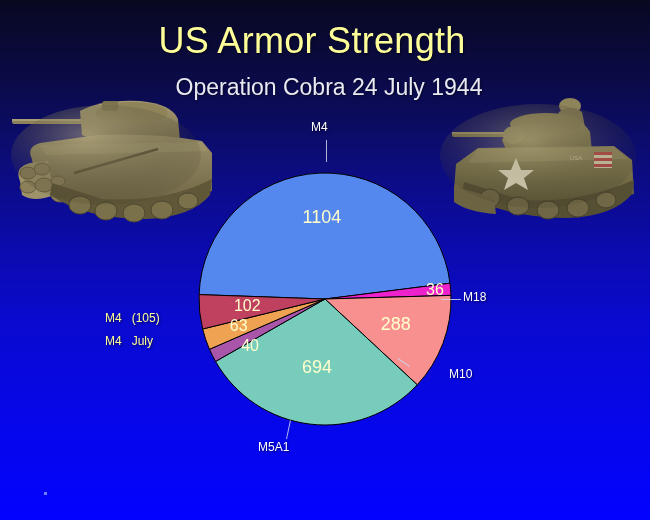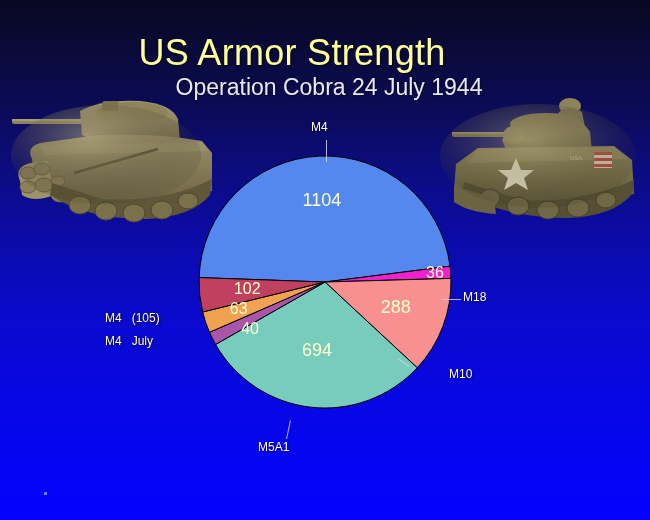--- a/index.html
+++ b/index.html
@@ -18,39 +18,40 @@
         #0c0c80 33%,
         #0b0bae 48%,
         #0a0ad0 62%,
         #0707e2 75%,
         #0505f2 88%,
         #0202ff 100%);
   }
 
   
   #title{
-    position:absolute;left:0;top:32px;width:584px;text-align:center;
+    position:absolute;left:0;top:20px;width:584px;text-align:center;
     color:#ffff99;font-size:36px;font-weight:normal;letter-spacing:0.3px;
     text-shadow:1px 1px 2px rgba(0,0,0,0.55);
     font-family:"Liberation Sans", sans-serif;
+    padding-left:20px;
   }
   #subtitle{
     position:absolute;left:4px;top:74px;width:650px;text-align:center;
     color:#e9e9f2;font-size:23px;font-weight:normal;
     text-shadow:1px 1px 2px rgba(0,0,0,0.5);
   }
 
   
   .photo{position:absolute;overflow:hidden;}
   #photo-sherman{left:6px;top:95px;width:218px;height:160px;}
   #photo-stuart{left:438px;top:90px;width:212px;height:162px;}
   .photo svg{display:block;}
 
   
-  #pie-wrap{position:absolute;left:195px;top:152px;width:260px;height:260px;text-align:right;}
+  #pie-wrap{position:absolute;left:195px;top:169px;width:260px;height:260px;text-align:right;}
   #pie-svg{display:block;overflow:visible;}
 
   
   .cat-label{
     position:absolute;white-space:pre;font-size:12px;
     text-shadow:1px 1px 2px rgba(0,0,0,0.55);
   }
   .lbl-white{color:#ffffff;}
   .lbl-yellow{color:#ffff99;}
 

